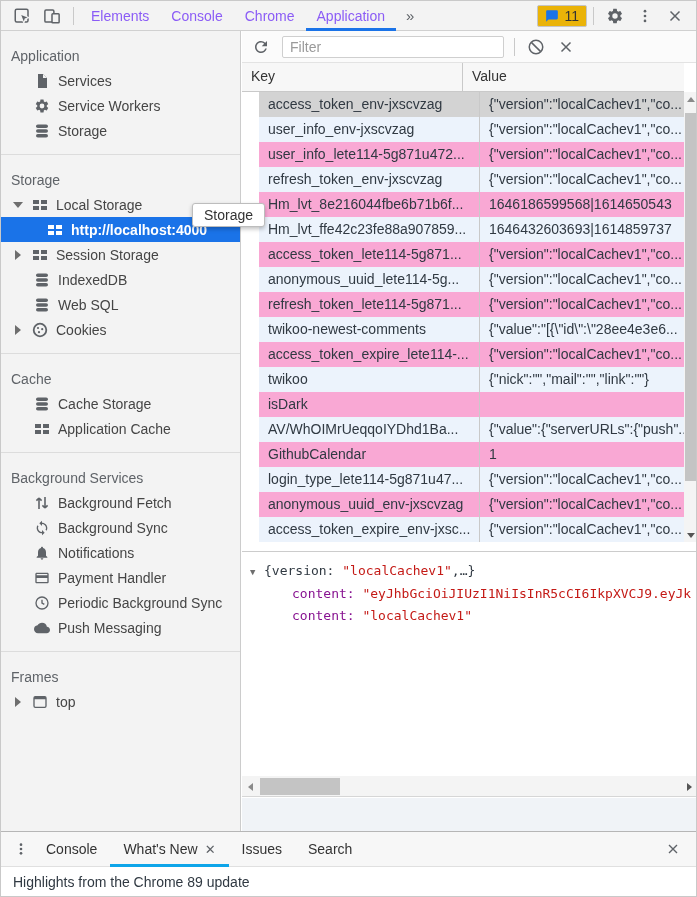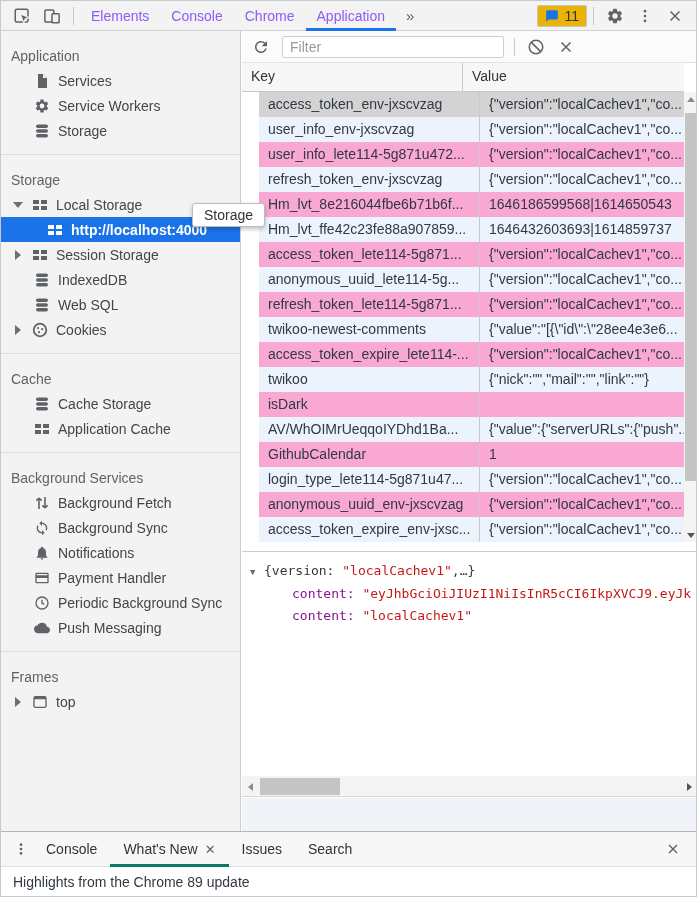--- a/index.html
+++ b/index.html
@@ -97,21 +97,21 @@
   .tooltip {
     position:absolute; left:191px; top:202px; z-index:50; background:#fff;
     border:1px solid #bdbdbd; border-radius:3px; box-shadow:0 2px 4px rgba(0,0,0,.25);
     padding:3px 11px; color:#333;
   }
 
   
   .drawer { position:absolute; left:0; top:830px; width:100%; height:67px; border-top:1px solid #b6b6b6; background:#fff; }
   .drawer-toolbar { height:35px; background:#f7f7f7; border-bottom:1px solid #e0e0e0; display:flex; align-items:center; padding:0 8px; }
   .dtab { height:35px; padding:0 13px; display:flex; align-items:center; gap:7px; color:#333; cursor:pointer; white-space:nowrap; }
-  .dtab.active { border-bottom:3px solid #0f766e; padding-top:3px;justify-content:flex-end; }
+  .dtab.active { border-bottom:3px solid #0ea5e9; padding-top:3px;justify-content:flex-end; }
   .dtab-close { font-size:13px; color:#5f6368; cursor:pointer; }
   .drawer-content { height:31px; line-height:31px; padding-left:12px; background:#fff; color:#303942; }
 
   svg .st { fill:none; stroke:#5f6368; stroke-width:2; }
 </style>
 </head>
 <body>
 
 <div id="app">
 

